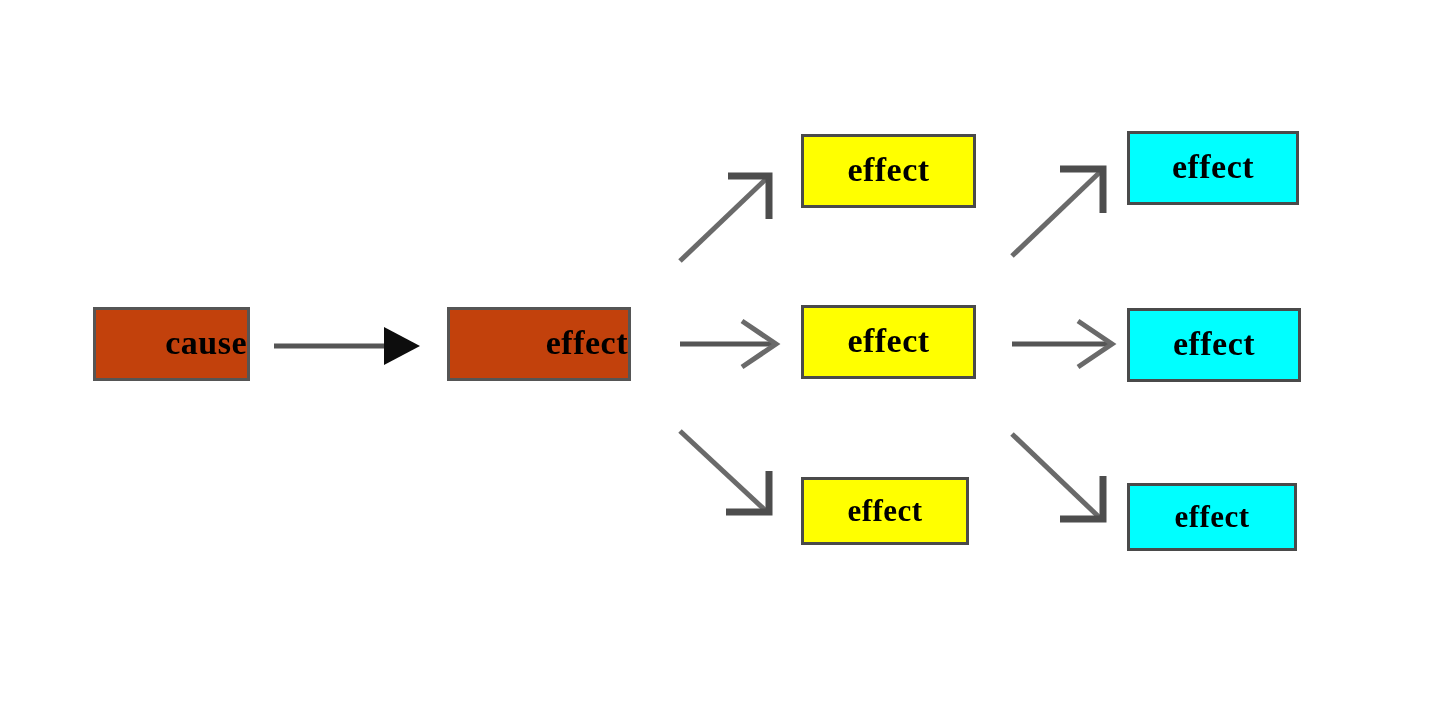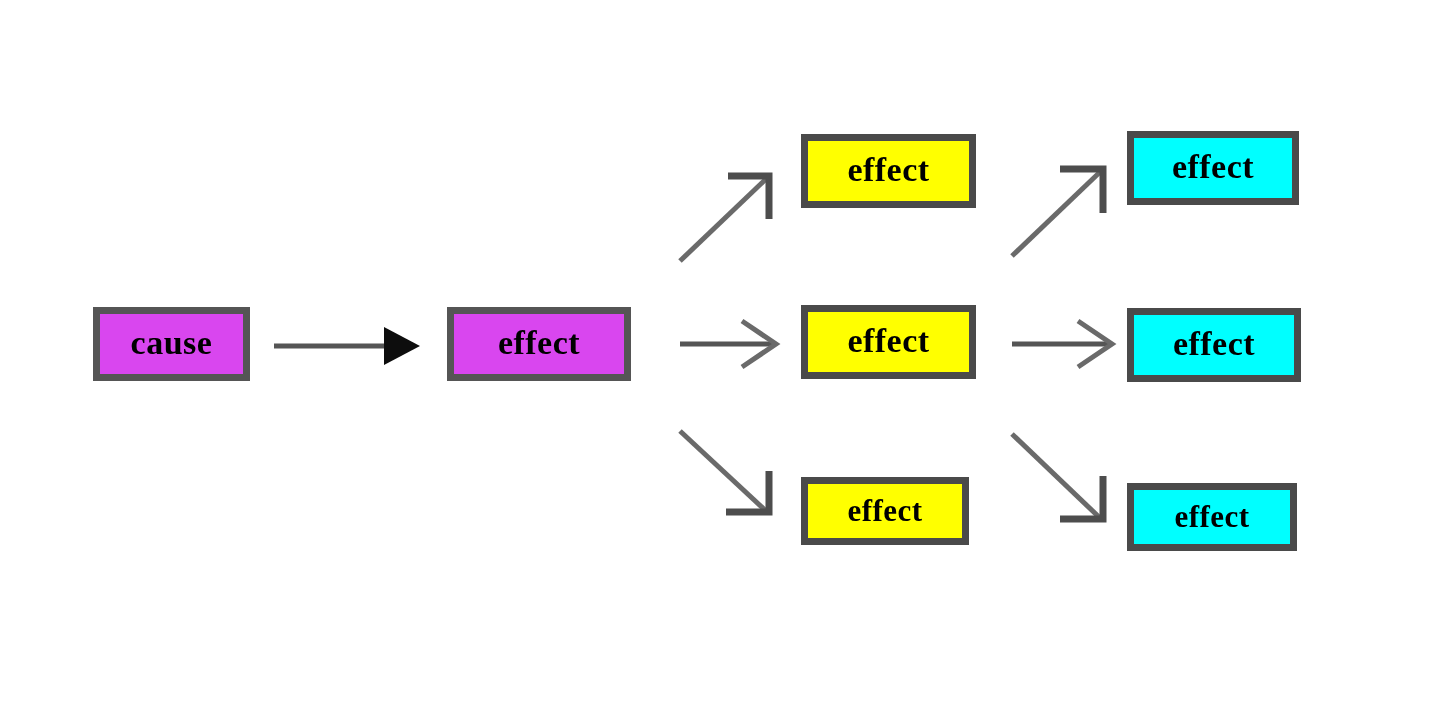--- a/index.html
+++ b/index.html
@@ -15,31 +15,32 @@
     overflow: hidden;
     font-family: "Liberation Serif", "DejaVu Serif", serif;
   }
 
   .node {
     position: absolute;
     box-sizing: border-box;
     display: flex;
     align-items: center;
     justify-content: center;
-    border: 7px solid #0c4a6e;
+    border: 3px solid #0c4a6e;
     background: #ffffff;
     color: #000000;
     font-weight: bold;
     font-size: 34px;
     letter-spacing: 0.5px;
     line-height: 1;
   }
   .node.plain {
-    background: #d946ef;
+    background: #c2410c;
     border-color: #555555;
+    justify-content: flex-end;
   }
   .node.yellow {
     background: #ffff00;
     border-color: #4a4a4a;
   }
   .node.cyan {
     background: #00ffff;
     border-color: #4a4a4a;
   }
   .node .label {

